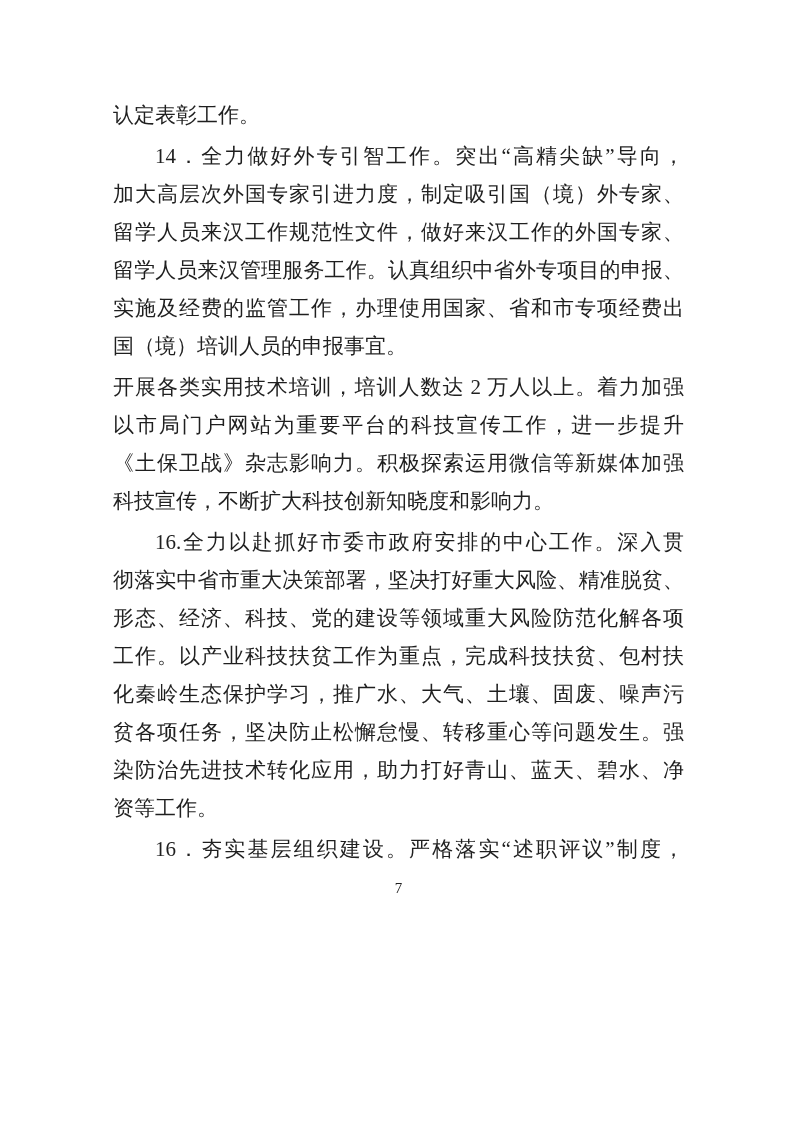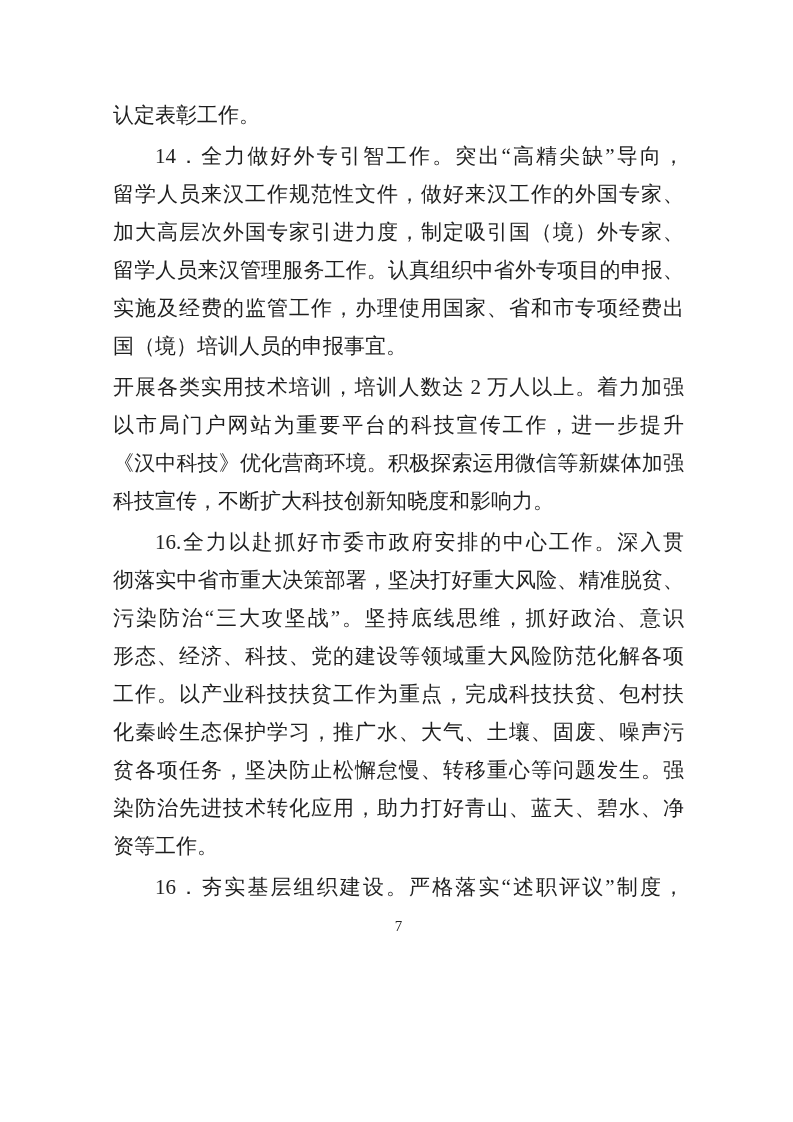--- a/index.html
+++ b/index.html
@@ -49,36 +49,35 @@
 </head>
 <body>
 
 <div class="page">
   <div class="doc-body" id="doc-body">
       <div class="para">
         <div class="line no-fill">认定表彰工作。</div>
       </div>
       <div class="para">
         <div class="line indent">14．全力做好外专引智工作。突出“高精尖缺”导向，</div>
+        <div class="line">加大高层次外国专家引进力度，制定吸引国（境）外专家、</div>
         <div class="line">留学人员来汉工作规范性文件，做好来汉工作的外国专家、</div>
-        <div class="line">加大高层次外国专家引进力度，制定吸引国（境）外专家、</div>
         <div class="line">留学人员来汉管理服务工作。认真组织中省外专项目的申报、</div>
         <div class="line">实施及经费的监管工作，办理使用国家、省和市专项经费出</div>
         <div class="line no-fill">国（境）培训人员的申报事宜。</div>
       </div>
       <div class="para">
         <div class="line">开展各类实用技术培训，培训人数达 2 万人以上。着力加强</div>
         <div class="line">以市局门户网站为重要平台的科技宣传工作，进一步提升</div>
-        <div class="line">《汉中科技》优化营商环境。积极探索运用微信等新媒体加强</div>
+        <div class="line">《土保卫战》杂志影响力。积极探索运用微信等新媒体加强</div>
         <div class="line no-fill">科技宣传，不断扩大科技创新知晓度和影响力。</div>
       </div>
       <div class="para">
         <div class="line indent">16.全力以赴抓好市委市政府安排的中心工作。深入贯</div>
         <div class="line">彻落实中省市重大决策部署，坚决打好重大风险、精准脱贫、</div>
-        <div class="line">污染防治“三大攻坚战”。坚持底线思维，抓好政治、意识</div>
         <div class="line">形态、经济、科技、党的建设等领域重大风险防范化解各项</div>
         <div class="line">工作。以产业科技扶贫工作为重点，完成科技扶贫、包村扶</div>
         <div class="line">化秦岭生态保护学习，推广水、大气、土壤、固废、噪声污</div>
         <div class="line">贫各项任务，坚决防止松懈怠慢、转移重心等问题发生。强</div>
         <div class="line">染防治先进技术转化应用，助力打好青山、蓝天、碧水、净</div>
         <div class="line no-fill">资等工作。</div>
       </div>
       <div class="para">
         <div class="line indent">16．夯实基层组织建设。严格落实“述职评议”制度，</div>
       </div>

